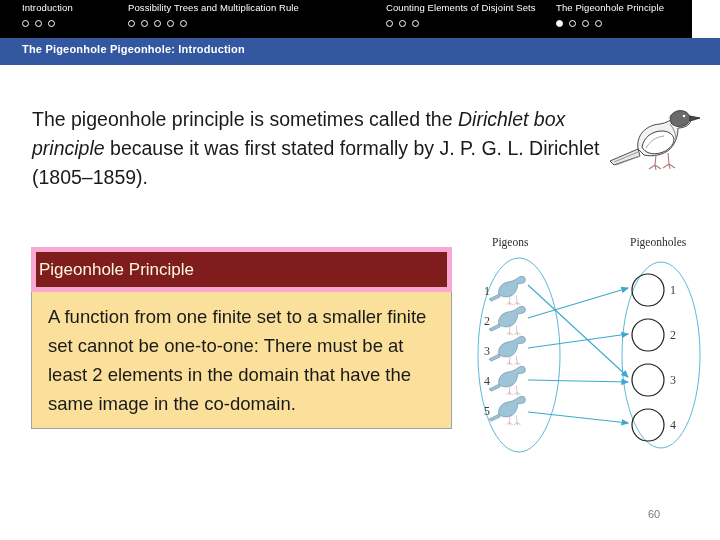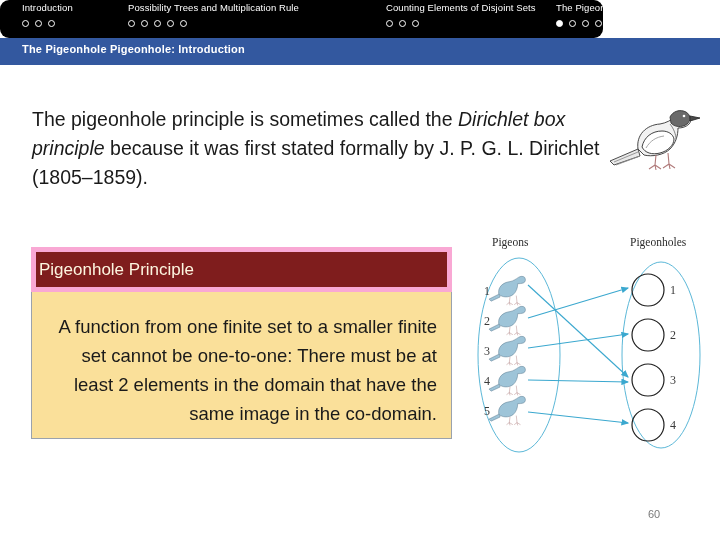--- a/index.html
+++ b/index.html
@@ -12,26 +12,25 @@
     height: 540px;
     position: relative;
     overflow: hidden;
     font-family: "Liberation Sans", sans-serif;
   }
 
   
   #nav-bar {
     position: absolute;
     left: 0; top: 0;
-    width: 603px;
+    width: 692px;
     height: 38px;
     background: #000000;
     display: flex;
     align-items: flex-start;
-    border-radius: 9px;
   }
   .nav-section {
     position: absolute;
     top: 2px;
     color: #ffffff;
   }
   .nav-label {
     font-size: 9.5px;
     line-height: 12px;
     white-space: nowrap;
@@ -129,23 +128,22 @@
   #callout-header-text {
     color: #fdf6e0;
     font-size: 17px;
     line-height: 22px;
   }
   #callout-body {
     background: #fae09a;
     border: 1px solid #9aa2ad;
     border-top: none;
     box-sizing: border-box;
-    padding: 20px 14px 10px 16px;
+    padding: 10px 14px 10px 16px;
     min-height: 133px;
-    text-align: right;
   }
   #callout-body-text {
     color: #1a1a1a;
     font-size: 18.5px;
     line-height: 29px;
   }
 
   
   #pigeon-illustration {
     position: absolute;

